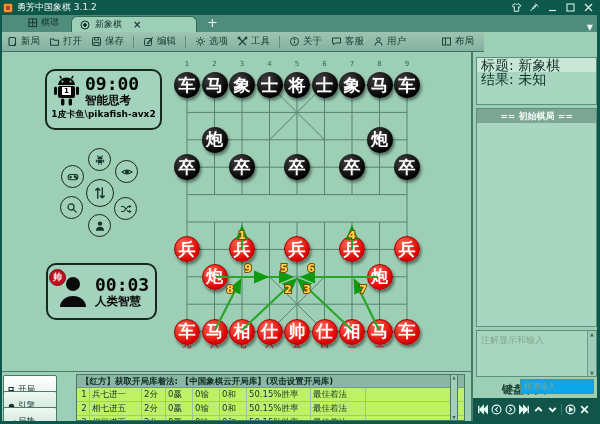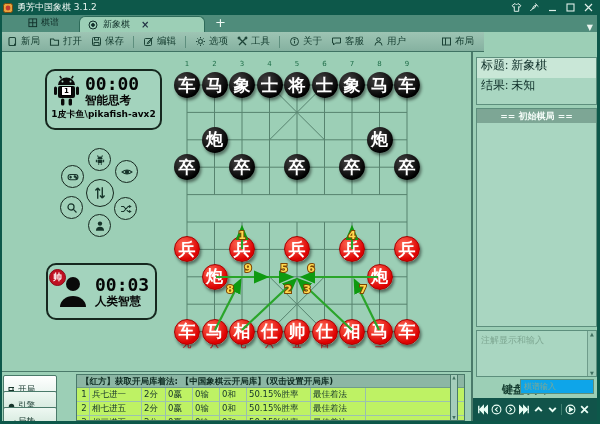--- a/index.html
+++ b/index.html
@@ -7,21 +7,21 @@
        font-family:"DejaVu Sans","Liberation Sans",sans-serif;color:#15362c;}
   
   .titlebar{position:absolute;left:0;top:0;width:600px;height:15px;background:#0d584a;
             display:flex;align-items:center;color:#eaf5f0;font-size:9px;}
   .app-icon{width:10px;height:10px;margin:0 4px 0 3px;}
   .tb-right{margin-left:auto;display:flex;align-items:center;gap:7px;margin-right:6px;}
   .tb-ico{width:11px;height:11px;display:flex;align-items:center;justify-content:center;}
   .tabbar{position:absolute;left:0;top:15px;width:600px;height:17px;background:#4f8c7b;
           display:flex;align-items:flex-end;font-size:9px;}
   .tab-plain{display:flex;align-items:center;gap:3px;margin:0 0 3px 28px;color:#11302a;}
-  .tab-active{height:15px;margin-left:20px;min-width:108px;background:#9ccfb6;border:1px solid #2e6b5a;
+  .tab-active{height:15px;margin-left:12px;min-width:108px;background:#9ccfb6;border:1px solid #2e6b5a;
               border-bottom:none;border-radius:6px 6px 0 0;display:flex;align-items:center;gap:5px;
               padding:0 8px;color:#11302a;}
   .tab-close{font-size:10px;font-weight:bold;color:#234;margin-left:6px;}
   .tab-add{color:#f0faf5;font-size:13px;margin:0 0 2px 10px;}
   .tab-dd{margin-left:auto;margin-right:7px;color:#eaf5f0;font-size:8px;}
   .toolbar{position:absolute;left:0;top:32px;width:484px;height:20px;box-sizing:border-box;
            background:linear-gradient(#9ec5b4,#85b1a0);border-bottom:1px solid #3f7263;
            display:flex;align-items:center;gap:9px;padding-left:7px;font-size:9.5px;color:#123a2d;}
   .tool{display:flex;align-items:center;gap:3px;}
   .tsep{width:1px;height:12px;background:#5e8f7e;}
@@ -46,21 +46,21 @@
                align-items:center;justify-content:center;border:1px solid #8d0a18;}
   
   svg.layer{position:absolute;left:0;top:0;width:600px;height:424px;pointer-events:none;}
   .piece{position:absolute;width:26px;height:26px;border-radius:50%;display:flex;align-items:center;
          justify-content:center;font-size:17px;font-weight:bold;color:#fff;
          box-shadow:1.5px 2.5px 3px rgba(0,0,0,0.45);z-index:3;}
   .piece.b{background:radial-gradient(circle at 35% 30%,#414141,#000 72%);}
   .piece.r{background:radial-gradient(circle at 35% 30%,#ff6a55,#dd0202 68%);border:1px solid #a50000;box-sizing:border-box;}
   
   .rp-box{position:absolute;background:#a9d6c1;border:1px solid #5d8f7d;box-sizing:border-box;}
-  .info-row{height:20px;line-height:14px;font-size:12px;padding-left:4px;color:#10302a;white-space:nowrap;font-family:Liberation Serif, serif;}
+  .info-row{height:14px;line-height:14px;font-size:14px;padding-left:4px;color:#10302a;white-space:nowrap;}
   .info-row.sel{background:#c9e7d7;}
   .moves-header{height:14px;line-height:14px;background:#7da695;color:#f3fbf7;font-size:9px;
                 font-weight:bold;text-align:center;}
   .annot-ph{font-size:9px;color:#7fa893;padding:3px 4px;}
   .vscroll{position:absolute;right:0;top:0;width:9px;height:100%;border-left:1px solid #6f9c8b;
            background:#a0cdb9;display:flex;flex-direction:column;justify-content:space-between;
            align-items:center;font-size:5px;color:#3f6f5f;box-sizing:border-box;}
   .kb-label{position:absolute;left:502px;top:382px;font-size:11px;font-weight:bold;color:#123a2d;}
   .kb-input{position:absolute;left:520px;top:379px;width:74px;height:15px;background:#0ea5e9;
             border:1px solid #5d8f7d;font-size:8px;box-sizing:border-box;padding:0 3px;color:#2a4a3e;}
@@ -237,21 +237,21 @@
             <circle cx="17.5" cy="6.5" r="1" fill="#a3d3bd"></circle>
             <rect x="5" y="11" width="17" height="12" rx="2"></rect>
             <rect x="1" y="11.5" width="3" height="8.5" rx="1.5"></rect>
             <rect x="23" y="11.5" width="3" height="8.5" rx="1.5"></rect>
             <rect x="8" y="23.5" width="3.4" height="7" rx="1.5"></rect>
             <rect x="15.6" y="23.5" width="3.4" height="7" rx="1.5"></rect>
           </svg>
         <span class="badge1">1</span>
       </span>
       <span>
-        <div class="clock">00:00</div>
+        <div class="clock">09:00</div>
         <div class="side-label">智能思考</div>
       </span>
     </div>
     <div class="engine-line">1皮卡鱼\pikafish-avx2</div>
   </div>
 
   <div class="ring-btn" style="left:88px;top:148px;">
       <svg width="12" height="12" viewBox="0 0 11 11" fill="#17342a">
         <path d="M3.2 4.5 a2.3 2.3 0 0 1 4.6 0 z"></path>
         <rect x="3.2" y="5" width="4.6" height="3.3" rx="1"></rect>

